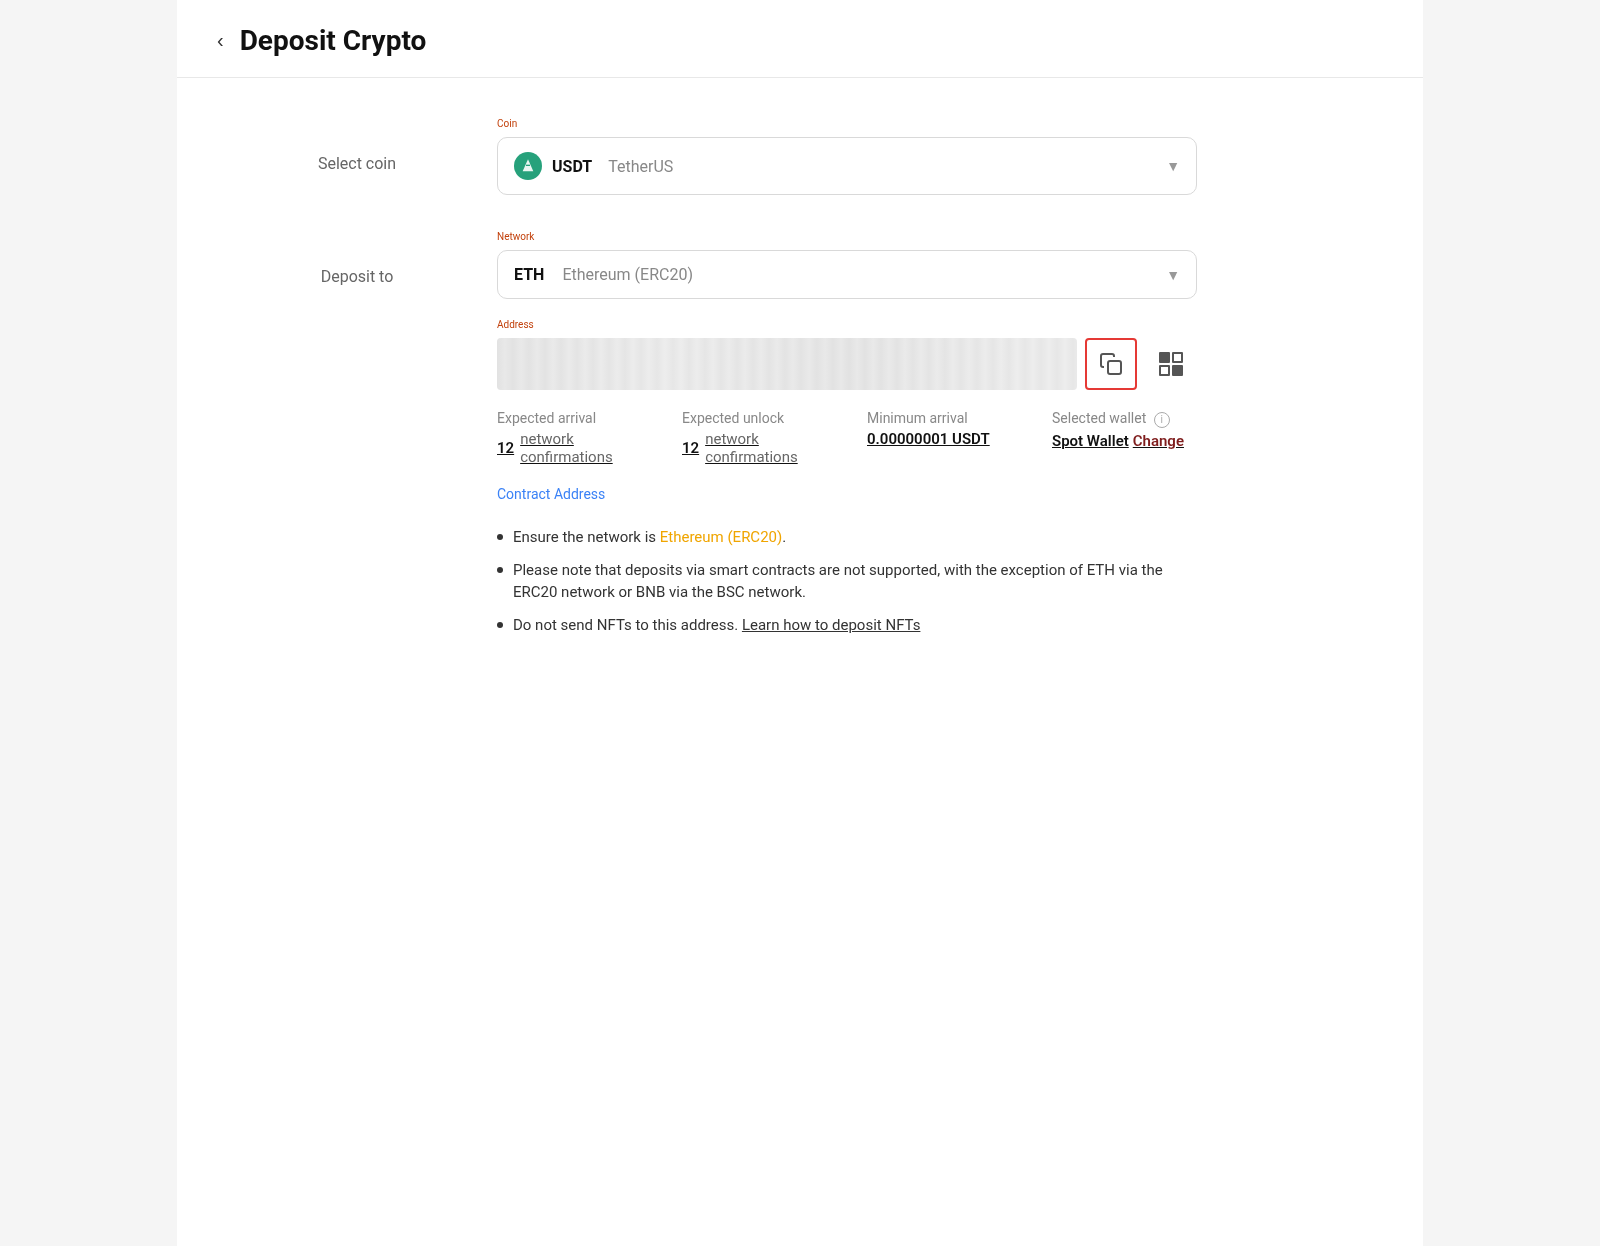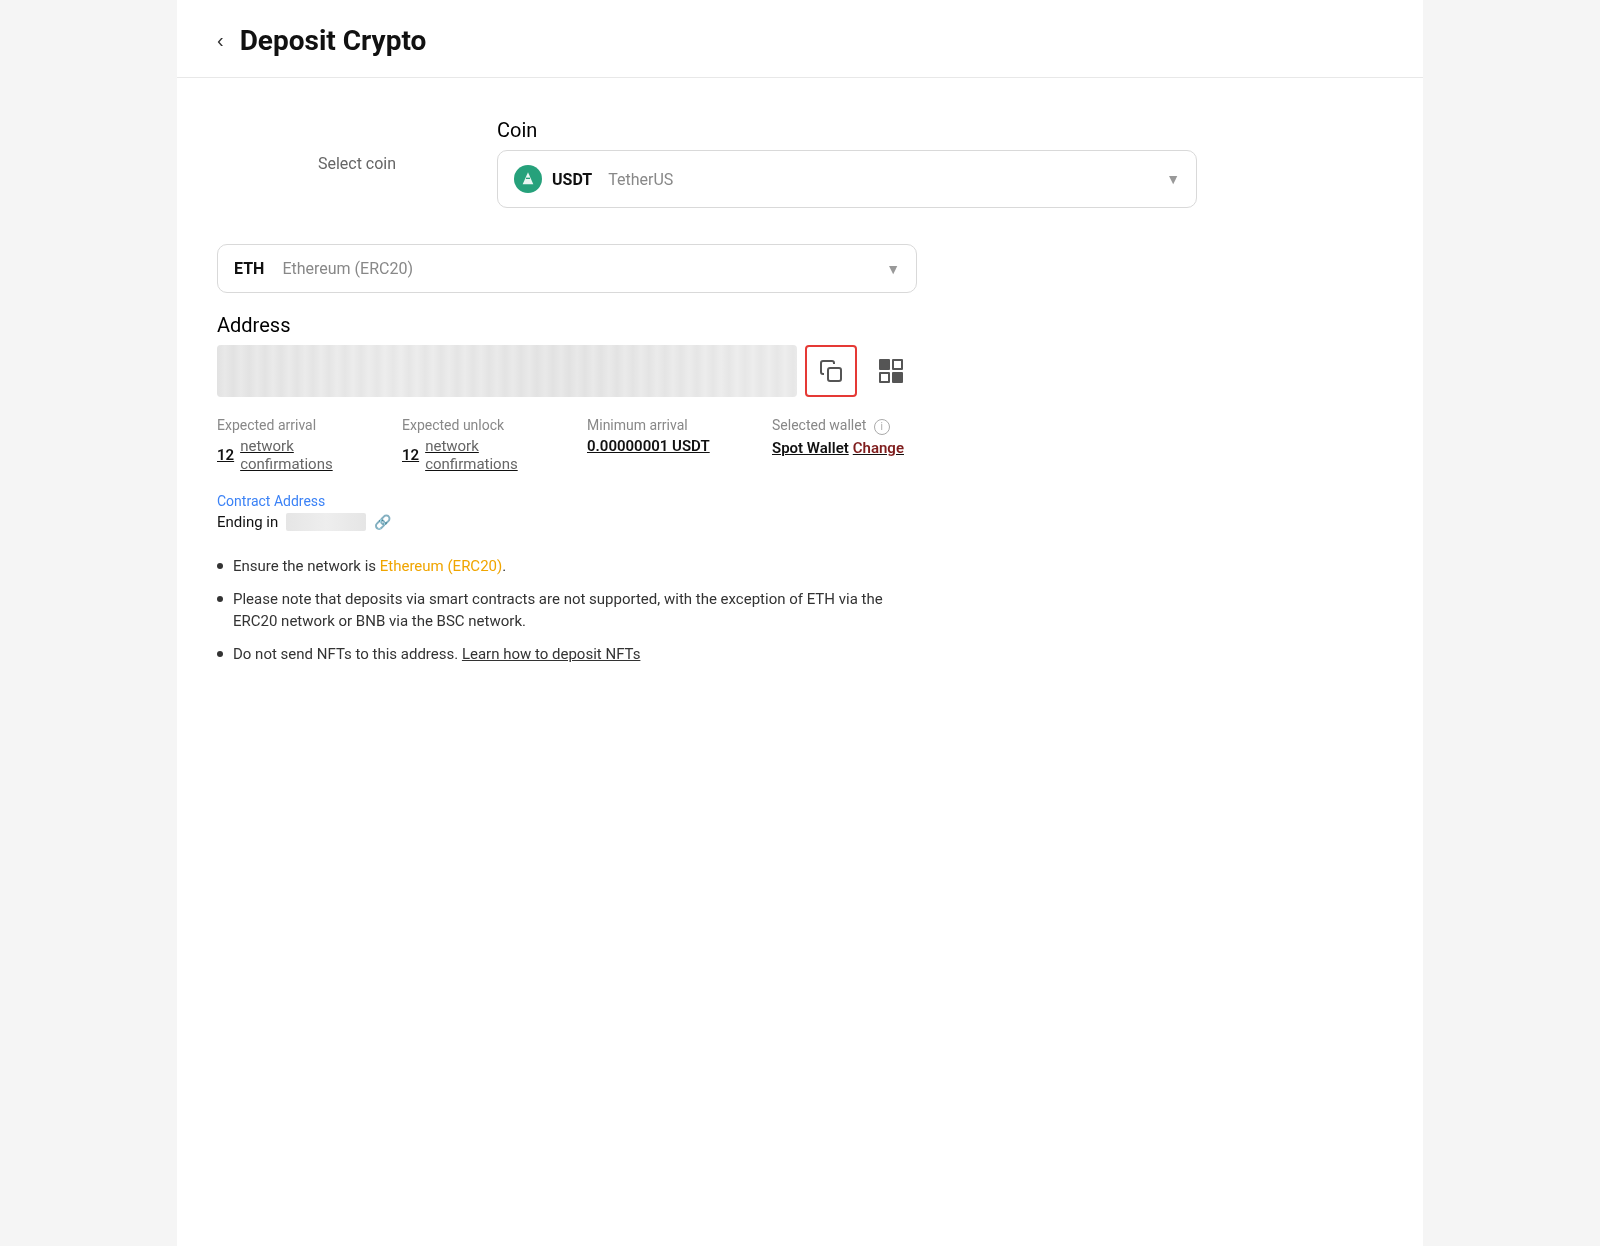--- a/index.html
+++ b/index.html
@@ -51,22 +51,22 @@
       color: #666;
       padding-top: 36px;
       flex-shrink: 0;
       text-align: center;
     }
     .row-content {
       flex: 1;
       max-width: 700px;
     }
     .field-label {
-      font-size: 20px;
-      color: #000000;
+      font-size: 10px;
+      color: #c2410c;
       margin-bottom: 8px;
     }
     .select-box {
       width: 100%;
       border: 1px solid #d9d9d9;
       border-radius: 10px;
       padding: 14px 16px;
       display: flex;
       align-items: center;
       justify-content: space-between;
@@ -317,21 +317,23 @@
             </div>
             <span class="select-coin-name">USDT</span>
             <span class="select-coin-full">TetherUS</span>
           </div>
           <span class="chevron-down">▼</span>
         </div>
       </div>
     </div>
 
     <div class="form-row">
+      <div class="row-label">Deposit to</div>
       <div class="row-content">
+        <div class="field-label">Network</div>
         <div class="select-box">
           <div class="select-left">
             <span class="network-code">ETH</span>
             <span class="network-name">Ethereum (ERC20)</span>
           </div>
           <span class="chevron-down">▼</span>
         </div>
 
         <div class="address-section">
           <div class="field-label" style="margin-top:20px;">Address</div>
@@ -379,25 +381,20 @@
               </div>
               <div class="info-item-value spot-wallet-row">
                 <span>Spot Wallet</span>
                 <a class="change-link">Change</a>
               </div>
             </div>
           </div>
 
           <div class="contract-section">
             <div class="contract-label">Contract Address</div>
-            <div class="contract-value">
-              <span>Ending in</span>
-              <span class="contract-hash"></span>
-              <span class="link-icon">🔗</span>
-            </div>
           </div>
 
           <ul class="notice-list">
             <li>
               <span class="bullet"></span>
               <span>Ensure the network is <a class="highlight-link">Ethereum (ERC20)</a>.</span>
             </li>
             <li>
               <span class="bullet"></span>
               <span>Please note that deposits via smart contracts are not supported, with the exception of ETH via the ERC20 network or BNB via the BSC network.</span>

